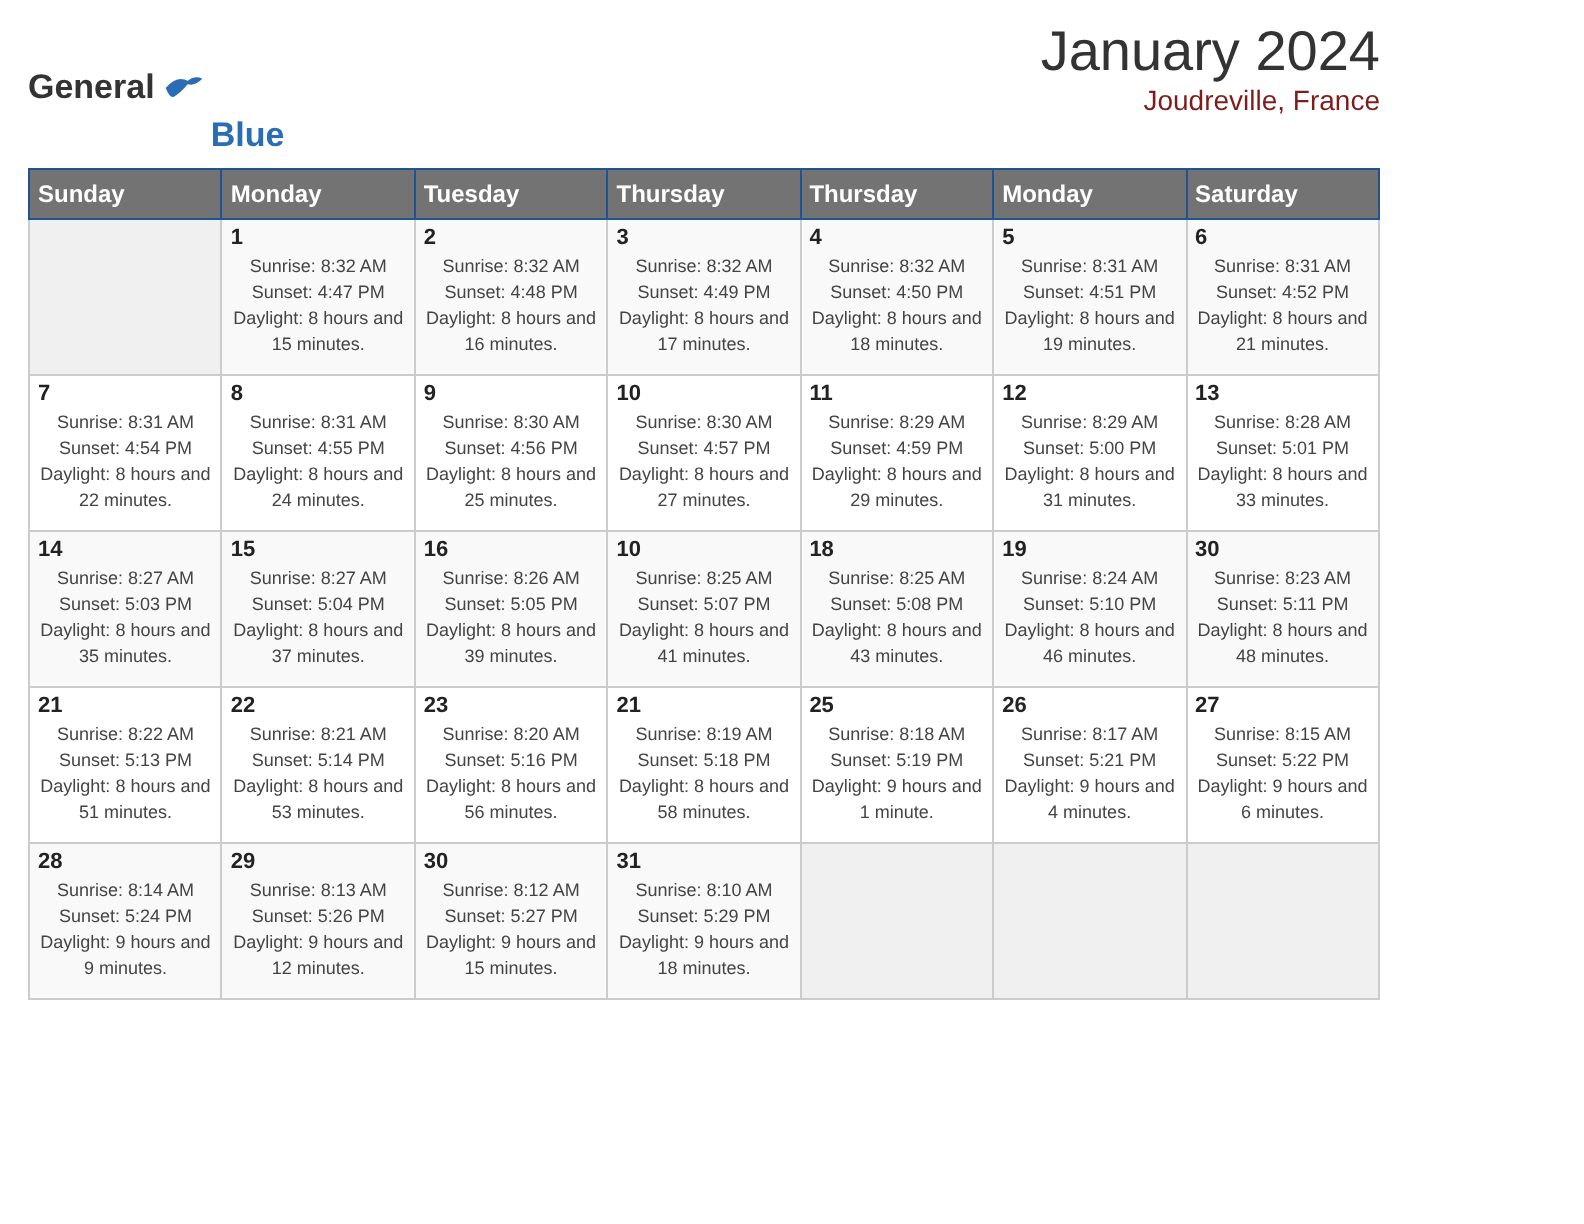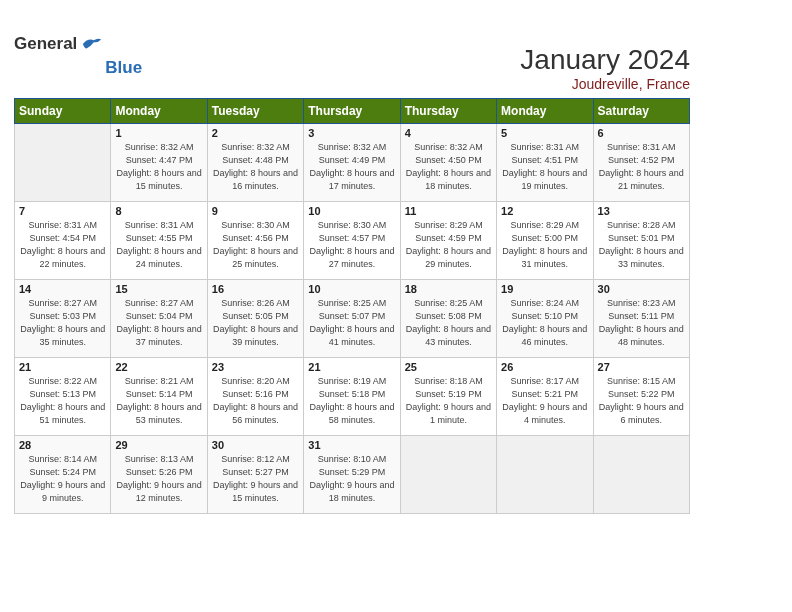--- a/index.html
+++ b/index.html
@@ -41,33 +41,32 @@
       height: 18px;
       margin-left: 2px;
     }
     .title-block {
       text-align: right;
     }
     .calendar-title {
       font-size: 28px;
       font-weight: normal;
       color: #333;
-      margin-top: 34px;
     }
     .calendar-subtitle {
       font-size: 14px;
       color: #7f1d1d;
     }
     table {
       width: 100%;
       border-collapse: collapse;
       table-layout: fixed;
     }
     thead tr th {
-      background-color: #4d7c0f;
+      background-color: #737373;
       color: #fff;
       font-size: 12px;
       font-weight: bold;
       padding: 5px 4px;
       text-align: left;
       border: 1px solid #1e5490;
     }
     tbody tr td {
       border: 1px solid #ccc;
       vertical-align: top;

